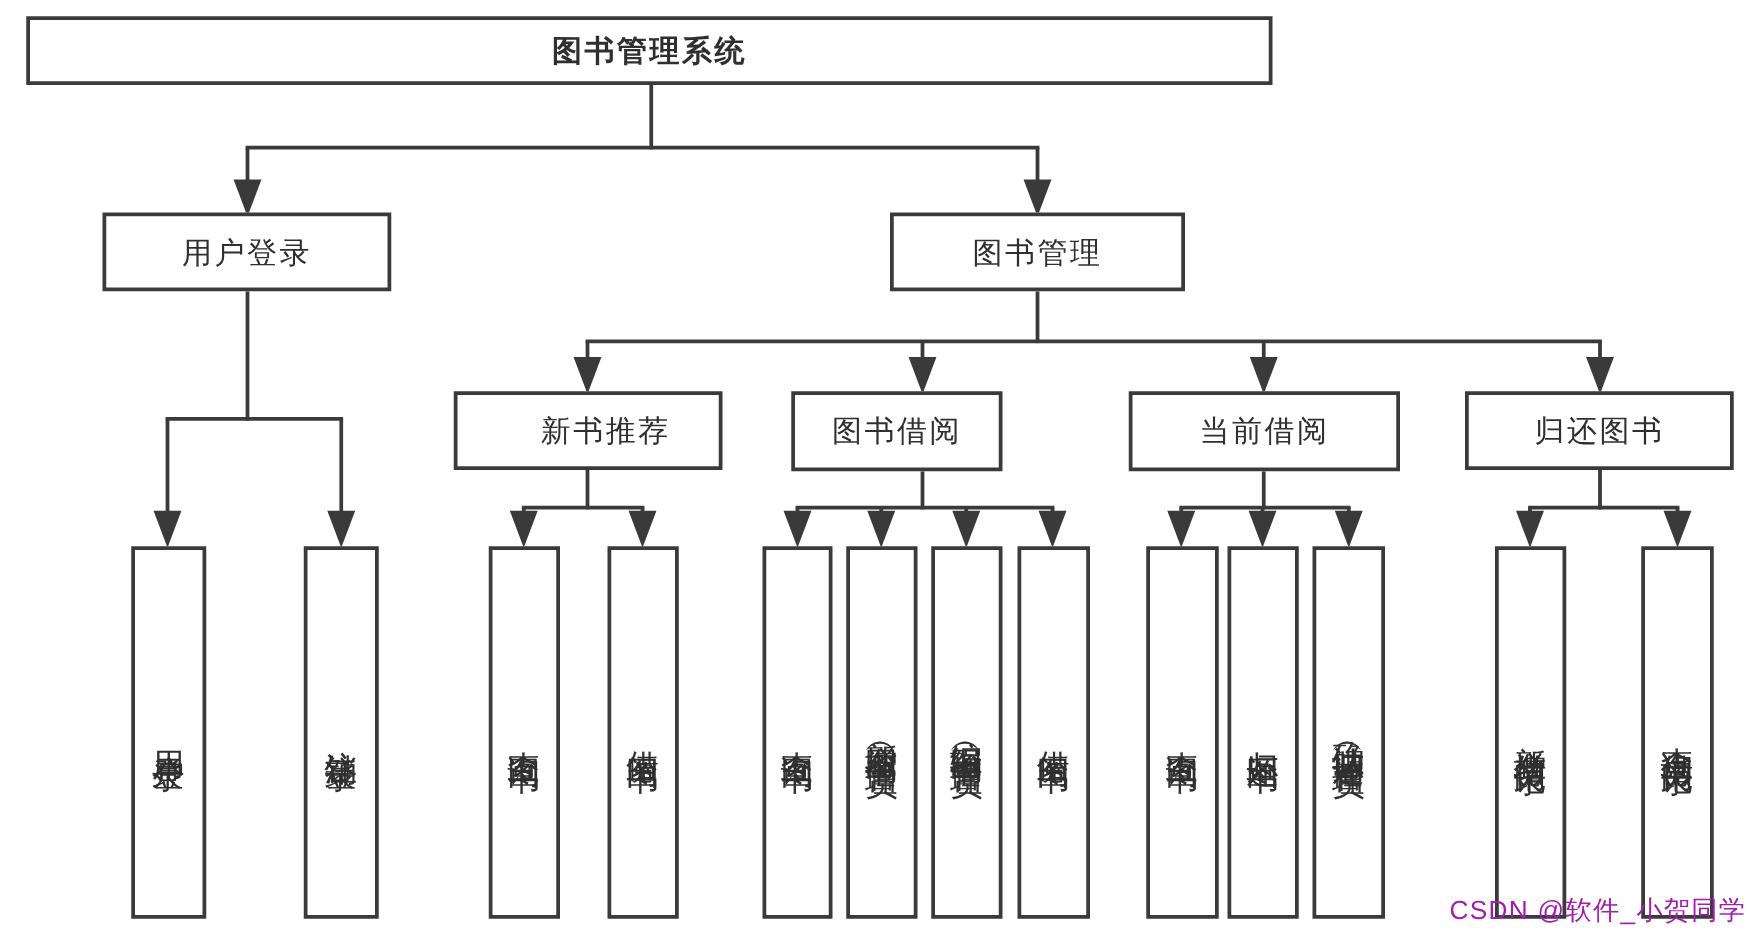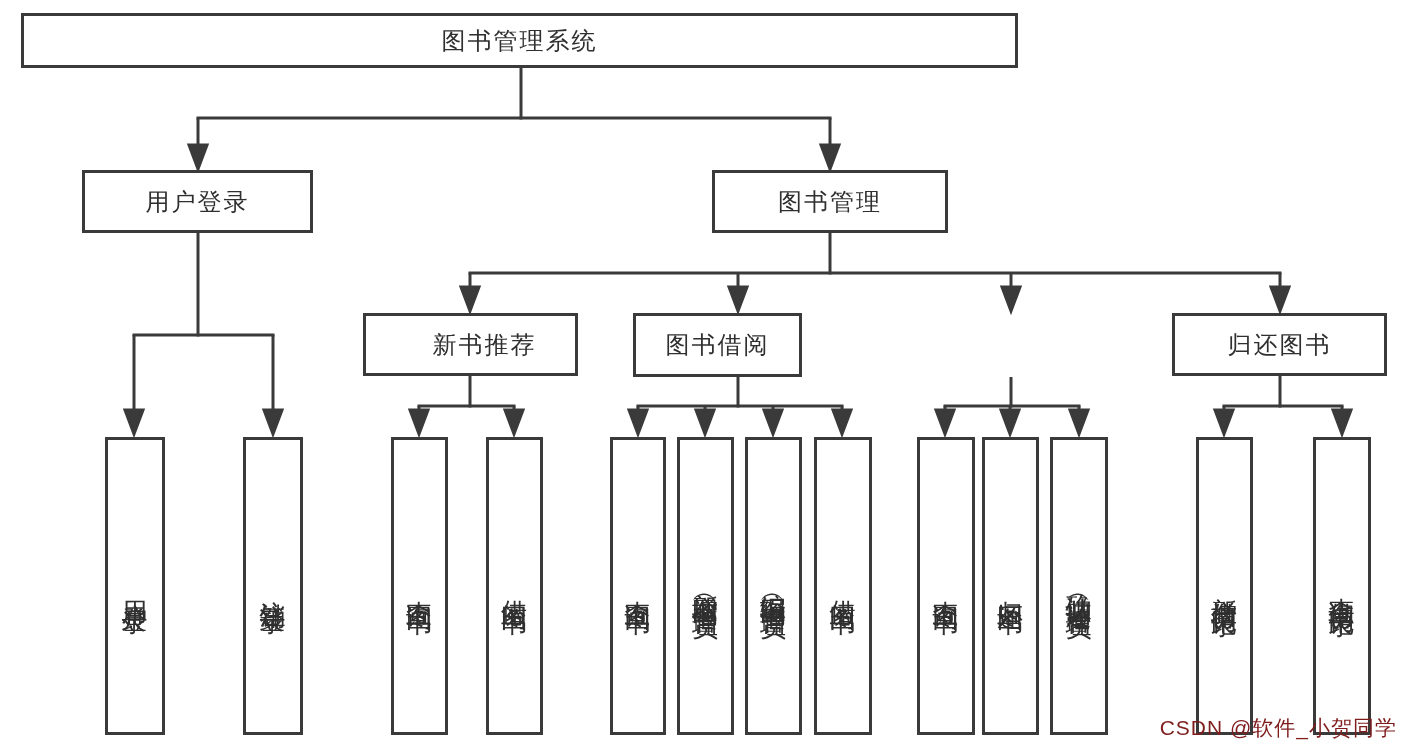--- a/index.html
+++ b/index.html
@@ -34,21 +34,21 @@
   .vbox span{
     writing-mode:vertical-rl;
     text-orientation:mixed;
     font-size:26px;
     letter-spacing:3px;
     line-height:1;
   }
   .watermark{
     position:absolute;
     right:8px;bottom:5px;
-    color:#7f1d1d;
+    color:#a21caf;
     font-size:21px;
     letter-spacing:1px;
     white-space:nowrap;
   }
 </style>
 </head>
 <body>
 
 <div id="canvas">
 
@@ -109,27 +109,28 @@
 
       <line x1="1280" y1="376" x2="1280" y2="407.5"></line>
       <line x1="1222.5" y1="406" x2="1343.5" y2="406"></line>
       <line x1="1224" y1="406" x2="1224" y2="416"></line>
       <polygon points="1215,410 1233,410 1224,434"></polygon>
       <line x1="1342" y1="406" x2="1342" y2="416"></line>
       <polygon points="1333,410 1351,410 1342,434"></polygon>
     </g>
   </svg>
 
-  <div class="box" style="left:21px;top:13px;width:997px;height:55px;">图书管理系统</div>
+  <div class="box" style="left:21px;top:13px;width:997px;height:55px;font-weight:bold;">图书管理系统</div>
 
   <div class="box" style="left:82px;top:170px;width:231px;height:63px;">用户登录</div>
   <div class="box" style="left:712px;top:170px;width:236px;height:63px;">图书管理</div>
 
   <div class="box" style="left:363px;top:313px;width:215px;height:63px;padding-left:28px;">新书推荐</div>
   <div class="box" style="left:633px;top:313px;width:169px;height:64px;">图书借阅</div>
+  <div class="box" style="left:903px;top:313px;width:217px;height:64px;">当前借阅</div>
   <div class="box" style="left:1172px;top:313px;width:215px;height:63px;">归还图书</div>
 
   <div class="vbox" style="left:105px;width:60px;">
     <span>用户登录</span>
   </div>
   <div class="vbox" style="left:243px;width:60px;">
     <span>注销登录</span>
   </div>
 
   <div class="vbox" style="left:391px;width:57px;">

